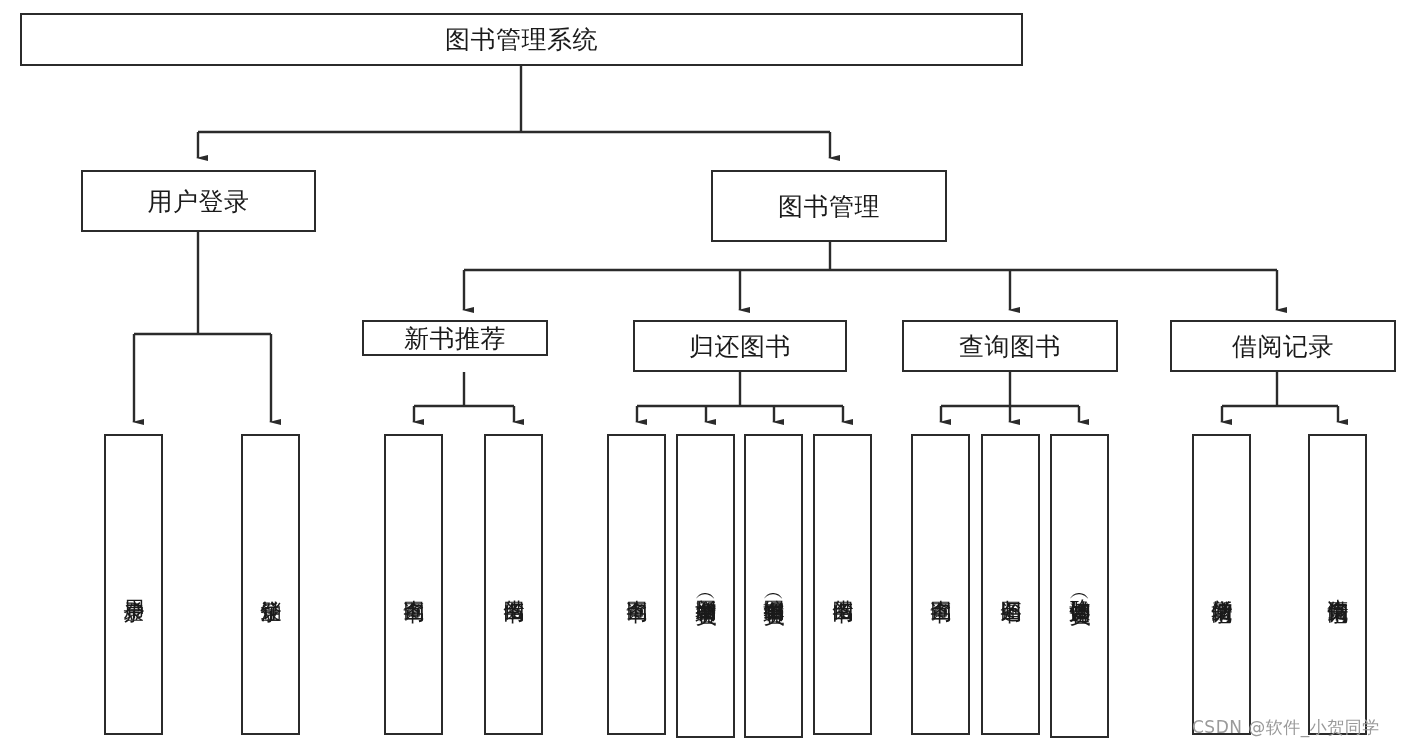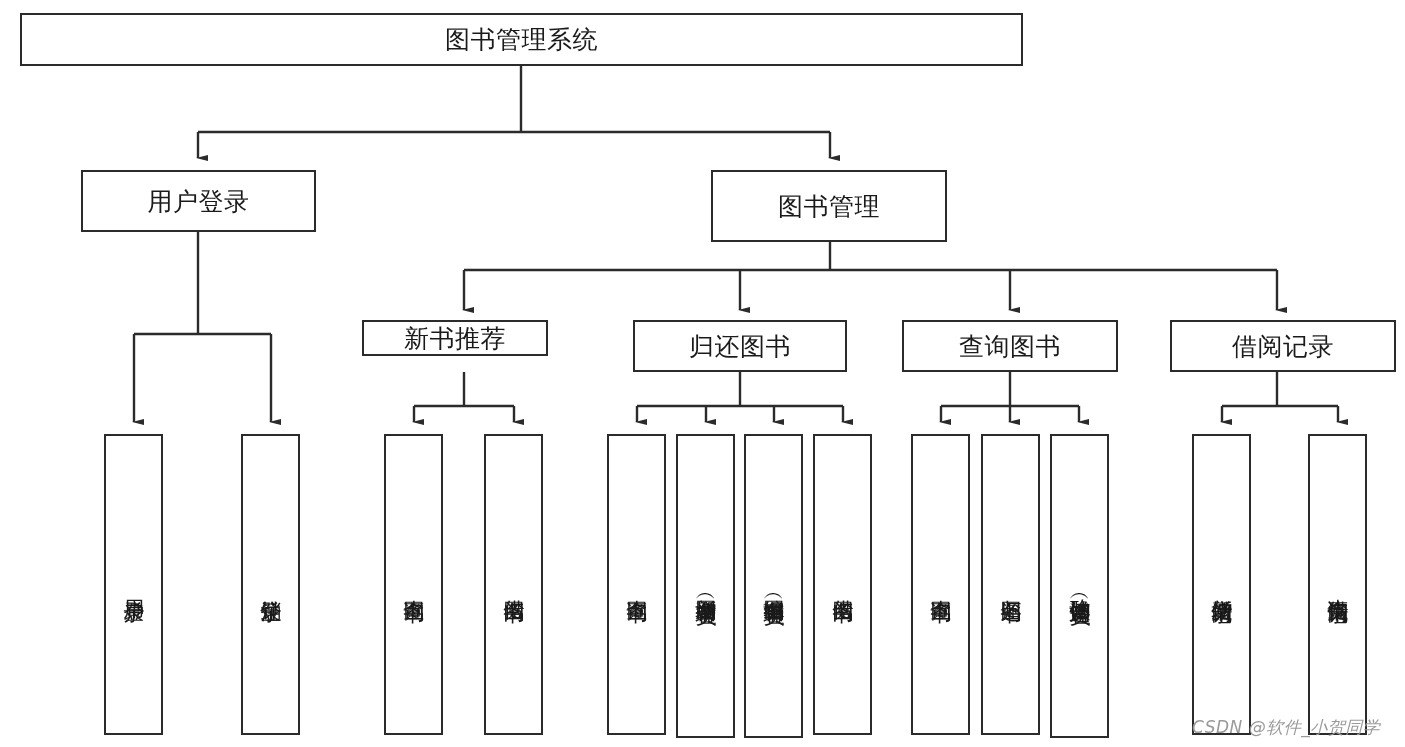--- a/index.html
+++ b/index.html
@@ -178,17 +178,17 @@
     <span class="vtext">确认归还（管理员）</span>
   </div>
 
   <div class="node node-v" style="left:1192px; top:434px; width:59px; height:301px;">
     <span class="vtext">新增借阅记录</span>
   </div>
   <div class="node node-v" style="left:1308px; top:434px; width:59px; height:301px;">
     <span class="vtext">查询借阅记录</span>
   </div>
 
-  <div class="watermark" style="left:1192px; top:716px;font-style:italic;">
+  <div class="watermark" style="left:1192px; top:716px;">
     <span>CSDN @软件_小贺同学</span>
   </div>
 
 </div>
 
 </body></html>

